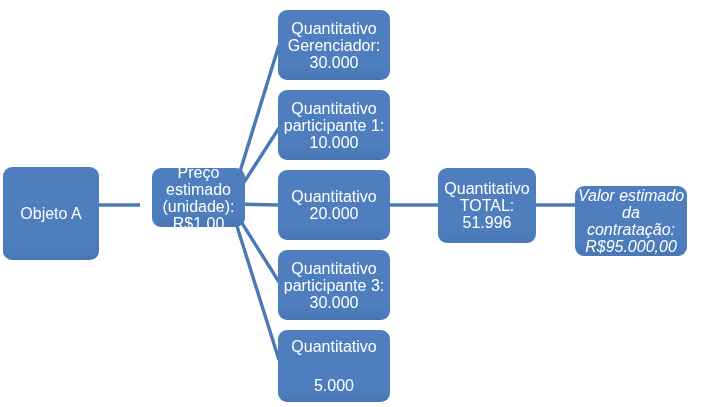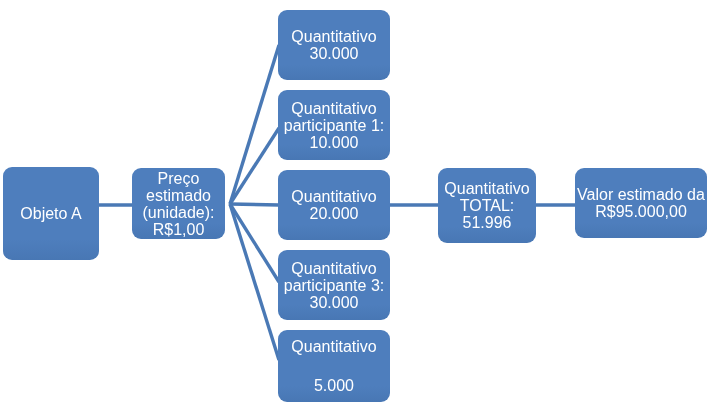--- a/index.html
+++ b/index.html
@@ -41,28 +41,28 @@
     justify-content: center;
     text-align: center;
     font-size: 16px;
     line-height: 17px;
   }
   .node span { display: block; }
   .node span.gap { margin-top: 22px; }
 
   
   .n-objeto { left: 3px;   top: 167px; width: 96px;  height: 93px; }
-  .n-preco  { left: 132px; top: 168px; width: 93px;  height: 71px; }
+  .n-preco  { left: 152px; top: 168px; width: 93px;  height: 59px; }
   .n-ger    { left: 278px; top: 10px;  width: 112px; height: 70px; }
   .n-p1     { left: 278px; top: 90px;  width: 112px; height: 70px; }
   .n-p2     { left: 278px; top: 170px; width: 112px; height: 70px; }
   .n-p3     { left: 278px; top: 250px; width: 112px; height: 70px; }
   .n-p4     { left: 278px; top: 330px; width: 112px; height: 72px; }
   .n-total  { left: 438px; top: 168px; width: 98px;  height: 75px; }
-  .n-valor  { left: 575px; top: 168px; width: 132px; height: 70px; }
+  .n-valor  { left: 575px; top: 186px; width: 112px; height: 70px; font-style: italic; }
 </style>
 </head>
 <body>
 
 <div class="canvas">
 
   <svg class="connectors" viewBox="0 0 713 407" aria-hidden="true">
     <line x1="99" y1="205" x2="140" y2="205"></line>
     <line x1="230" y1="204" x2="279" y2="45"></line>
     <line x1="230" y1="204" x2="279" y2="128"></line>
@@ -79,20 +79,21 @@
 
   <div class="node n-preco">
     <span>Preço</span>
     <span>estimado</span>
     <span>(unidade):</span>
     <span>R$1,00</span>
   </div>
 
   <div class="node n-ger">
     <span>Quantitativo</span>
+    <span>Gerenciador:</span>
     <span>30.000</span>
   </div>
 
   <div class="node n-p1">
     <span>Quantitativo</span>
     <span>participante 1:</span>
     <span>10.000</span>
   </div>
 
   <div class="node n-p2">
@@ -112,16 +113,17 @@
   </div>
 
   <div class="node n-total">
     <span>Quantitativo</span>
     <span>TOTAL:</span>
     <span>51.996</span>
   </div>
 
   <div class="node n-valor">
     <span>Valor estimado da</span>
+    <span>contratação:</span>
     <span>R$95.000,00</span>
   </div>
 
 </div>
 
 </body></html>

